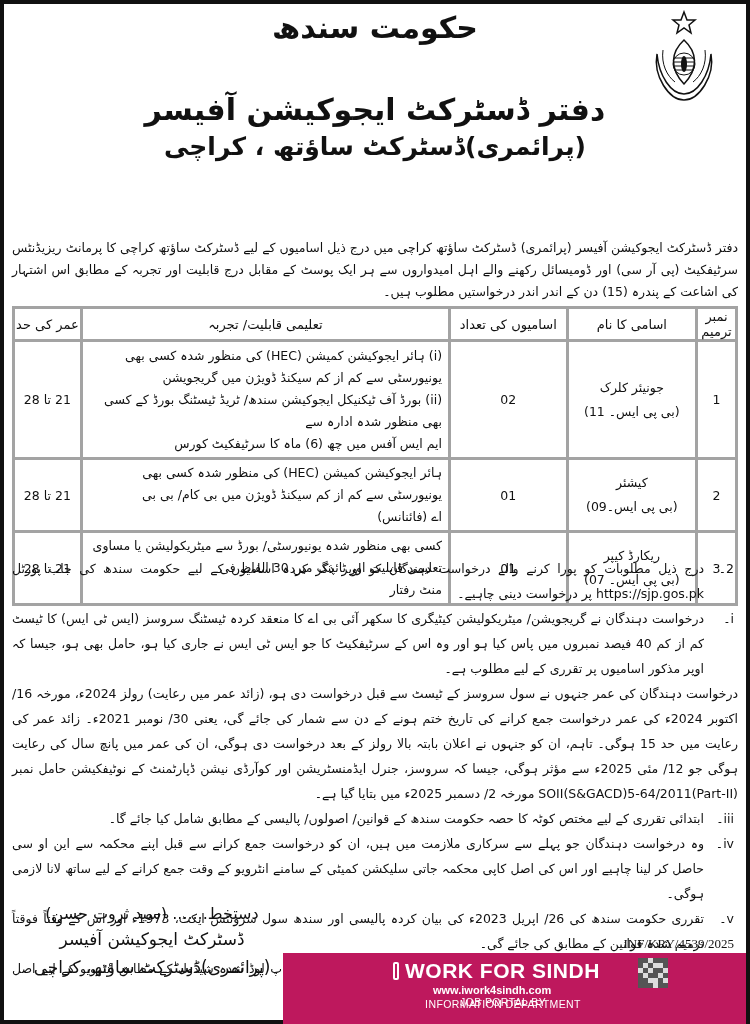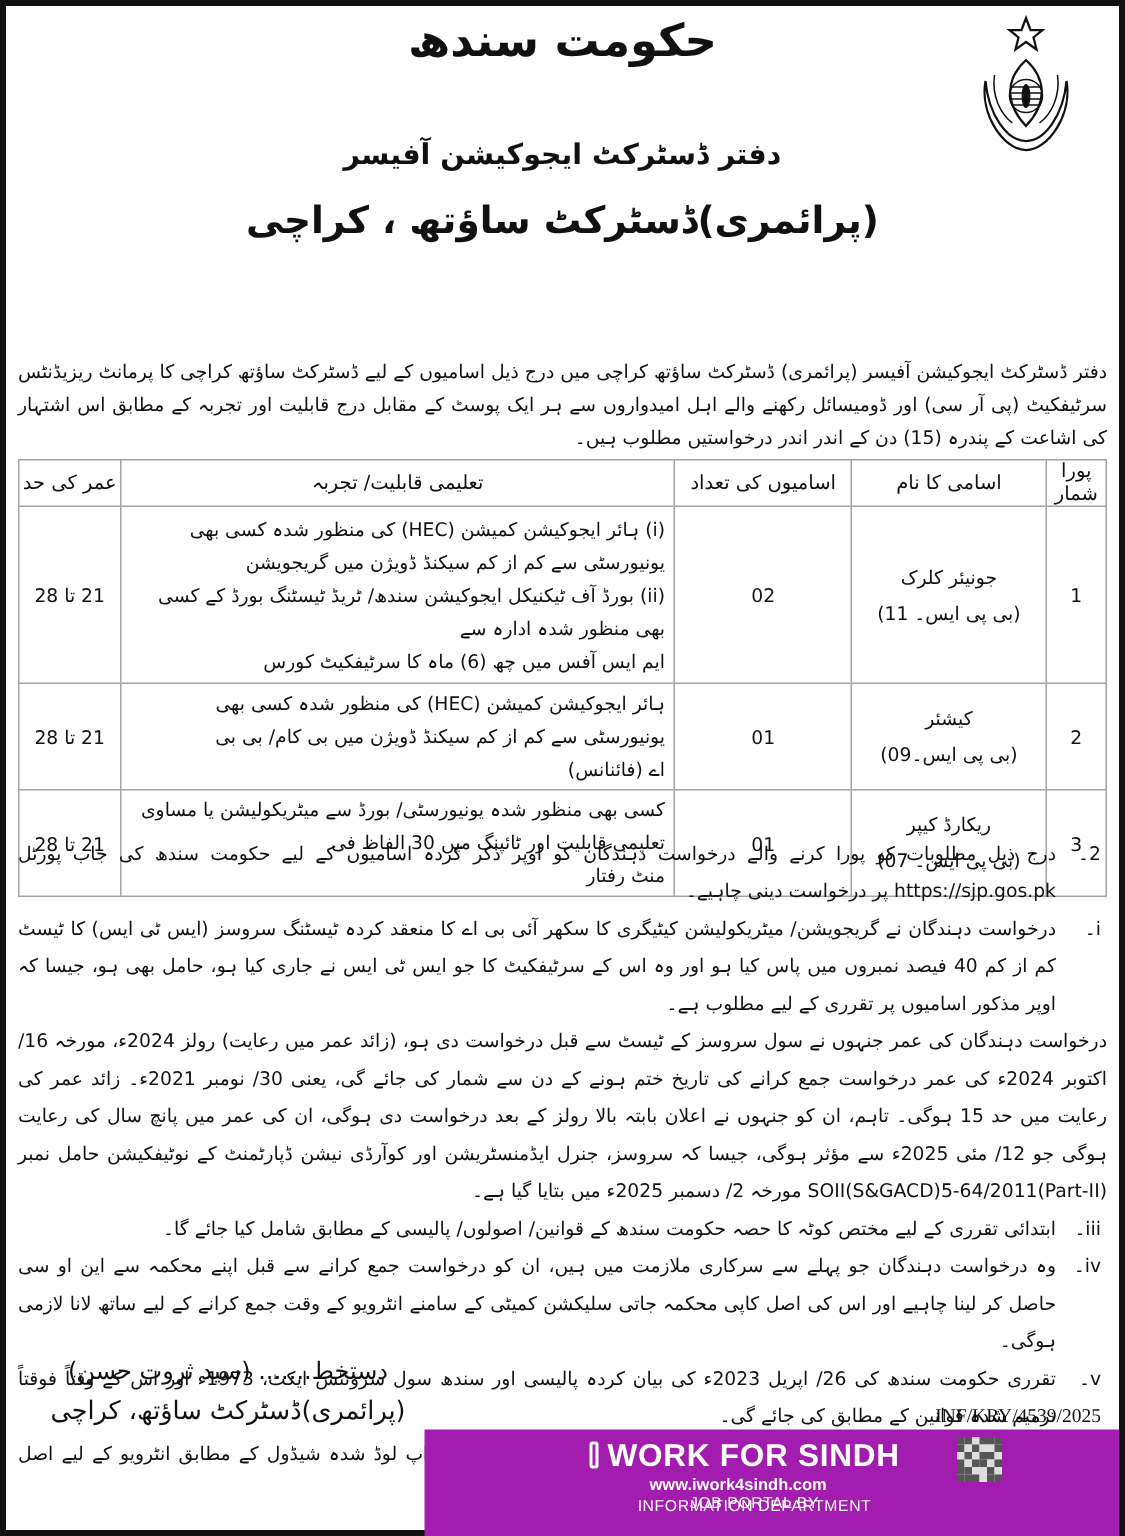--- a/index.html
+++ b/index.html
@@ -6,36 +6,36 @@
     html, body { width: 750px; height: 1024px; background: #ffffff; overflow: hidden; }
     body { font-family: "DejaVu Sans", sans-serif; color: #111; }
     .page {
       position: absolute; left: 0; top: 0; width: 750px; height: 1024px;
       border: 4px solid #111; background: #fff;
     }
     .header { position: absolute; left: 0; top: 0; width: 742px; height: 170px; padding-left: 16px; }
     .hdr-line { position: absolute; left: 0; width: 742px; text-align: center; direction: rtl; font-weight: bold; color: #111; }
     .hdr-1 { top: 6px; font-size: 30px; }
     .hdr-2 { top: 48px; font-size: 25px; }
-    .hdr-3 { top: 88px; font-size: 19px; }
+    .hdr-3 { top: 88px; font-size: 30px; }
     .hdr-4 { top: 128px; font-size: 25px; }
     .emblem { position: absolute; left: 645px; top: 6px; width: 70px; height: 96px; }
 
     .banner {
       position: absolute; left: 45px; top: 167px; width: 653px; height: 62px;
       background: #111; border-radius: 22px; color: #fff; text-align: center;
       direction: rtl; font-size: 48px; font-weight: bold; line-height: 62px; letter-spacing: 14px;
     }
     .intro { position: absolute; left: 8px; top: 233px; width: 726px; direction: rtl; text-align: justify; font-size: 12.5px; line-height: 22px; }
 
     table.vac {
       position: absolute; left: 8px; top: 302px; width: 726px; border-collapse: collapse;
       direction: rtl; font-size: 12.5px;
     }
-    table.vac th, table.vac td { border: 1px solid #a3a3a3; vertical-align: middle; text-align: center; margin-top: 40px; }
+    table.vac th, table.vac td { border: 3px solid #a3a3a3; vertical-align: middle; text-align: center; margin-top: 40px; }
     table.vac th { height: 30px; font-weight: normal; background: #fff; font-size: 13px; }
     table.vac td.qual { text-align: right; padding: 2px 6px; line-height: 22px; }
     table.vac td.name { line-height: 24px; }
     .col-no { width: 40px; } .col-name { width: 130px; } .col-count { width: 118px; }
     .col-qual { width: 370px; } .col-age { width: 68px; }
     tr.r1 td { height: 118px; } tr.r2 td { height: 64px; } tr.r3 td { height: 64px; }
 
     .instr { position: absolute; left: 8px; top: 552px; width: 726px; direction: rtl; font-size: 12.5px; line-height: 25px; }
     .instr-item { display: flex; flex-direction: row; }
     .instr-num { width: 34px; flex: 0 0 34px; text-align: right; padding-right: 4px; }
@@ -43,21 +43,21 @@
 
     .sign { position: absolute; left: 8px; top: 900px; width: 280px; direction: rtl; text-align: center; }
     .sign-name { font-size: 16px; font-weight: normal; }
     .sign-prefix { font-size: 16px; font-weight: normal; }
     .sign-line2 { font-size: 17px; margin-top: 6px; }
     .sign-line3 { font-size: 17px; margin-top: 8px; }
 
     .ref { position: absolute; right: 12px; top: 932px; font-family: "Liberation Serif", serif; font-weight: normal; font-size: 13px; }
     .iwork {
       position: absolute; left: 279px; top: 949px; width: 463px; height: 71px;
-      background: #a21caf; color: #fff; text-align: center;
+      background: #be185d; color: #fff; text-align: center;
     }
     .iwork-title { position: absolute; left: 110px; top: 6px; font-family: "Liberation Sans", sans-serif; font-weight: bold; font-size: 21px; letter-spacing: 0.5px; }
     .iwork-i { display: inline-block; width: 6px; height: 18px; border: 2px solid #fff; border-radius: 2px; margin-right: 6px; vertical-align: -2px; }
     .iwork-url { position: absolute; left: 150px; top: 31px; font-family: "Liberation Sans", sans-serif; font-weight: bold; font-size: 11px; }
     .iwork-line { position: absolute; left: 130px; width: 180px; font-family: "Liberation Sans", sans-serif; font-size: 10.5px; letter-spacing: 0.4px; }
     .iwork-l1 { top: 43px; } .iwork-l2 { top: 45px; text-align: center; }
     .qr { position: absolute; left: 355px; top: 5px; width: 30px; height: 30px; background: #ddd; display: grid; grid-template-columns: repeat(6, 1fr); }
     .qr span { background: #555; }
     .qr span.w { background: #ddd; }
   </style>
@@ -86,21 +86,21 @@
       </svg>
     </div>
   </div>
 
 
   <p class="intro">دفتر ڈسٹرکٹ ایجوکیشن آفیسر (پرائمری) ڈسٹرکٹ ساؤتھ کراچی میں درج ذیل اسامیوں کے لیے ڈسٹرکٹ ساؤتھ کراچی کا پرمانٹ ریزیڈنٹس سرٹیفکیٹ (پی آر سی) اور ڈومیسائل رکھنے والے اہل امیدواروں سے ہر ایک پوسٹ کے مقابل درج قابلیت اور تجربہ کے مطابق اس اشتہار کی اشاعت کے پندرہ (15) دن کے اندر اندر درخواستیں مطلوب ہیں۔</p>
 
   <table class="vac">
     <thead>
       <tr>
-        <th class="col-no">پورا شمار</th>
+        <th class="col-no">نمبر ترمیم</th>
         <th class="col-name">اسامی کا نام</th>
         <th class="col-count">اسامیوں کی تعداد</th>
         <th class="col-qual">تعلیمی قابلیت/ تجربہ</th>
         <th class="col-age">عمر کی حد</th>
       </tr>
     </thead>
     <tbody>
       <tr class="r1">
         <td>1</td>
         <td class="name">
@@ -176,20 +176,21 @@
       <span class="instr-num">vii۔</span>
       <span class="instr-text">انٹرویو کے لیے کوئی ٹی اے/ ڈی اے نہیں دیا جائے گا۔</span>
     </div>
   </div>
 
   <div class="sign">
     <div>
       <span class="sign-prefix">دستخط.......</span>
       <span class="sign-name">(سید ثروت حسن)</span>
     </div>
+    <div class="sign-line2">ڈسٹرکٹ ایجوکیشن آفیسر</div>
     <div class="sign-line3">(پرائمری)ڈسٹرکٹ ساؤتھ، کراچی</div>
   </div>
 
   <div class="ref">INF/KRY/4539/2025</div>
 
   <div class="iwork">
     <div class="iwork-title">
       <span class="iwork-i"></span><span>WORK FOR SINDH</span>
     </div>
     <div class="iwork-url">www.iwork4sindh.com</div>

